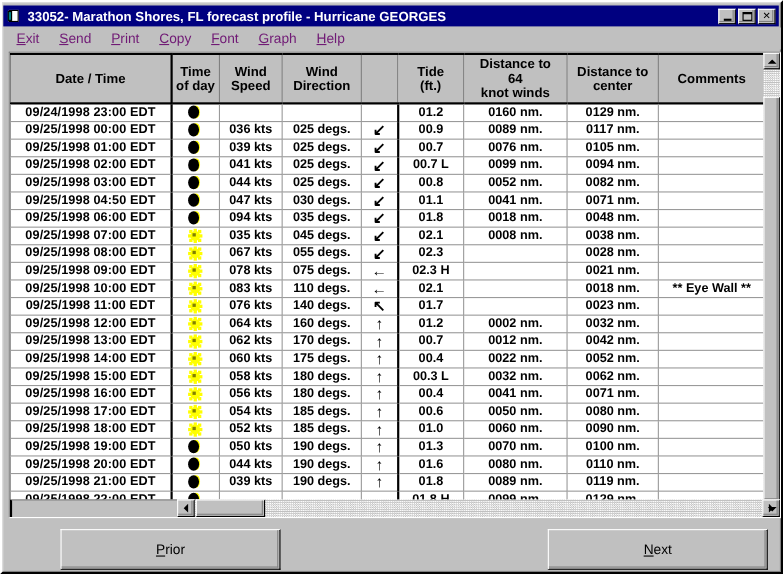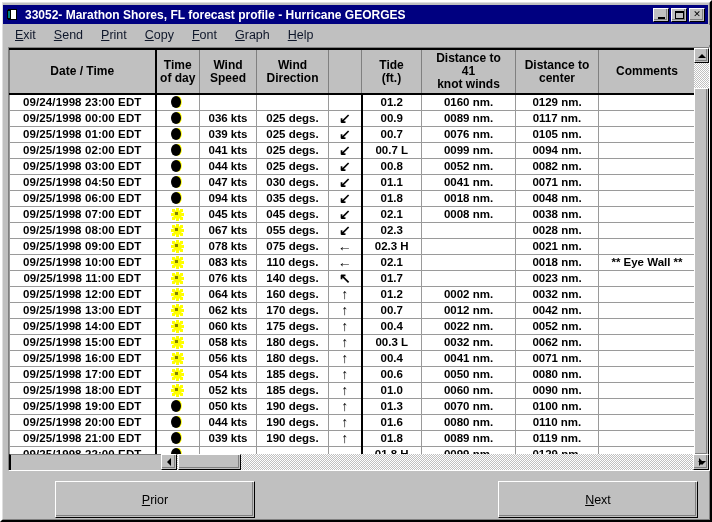--- a/index.html
+++ b/index.html
@@ -97,21 +97,21 @@
 
   
   #menubar {
     position: absolute; left: 3px; top: 22px;
     width: 704px; height: 20px;
     display: flex; align-items: center;
     background: #c0c0c0;
   }
   .menu-item {
     font-size: 12.5px;
-    color: #0f172a;
+    color: #701a75;
     padding: 2px 9px 2px 9px;
     cursor: default;
     white-space: nowrap;
   }
   .menu-item u { text-decoration: underline; }
 
   
   #grid-outer {
     position: absolute; left: 5px; top: 44px;
     width: 702px; height: 424px;
@@ -392,21 +392,21 @@
               </th>
               <th>
                 <span></span>
               </th>
               <th>
                 <span>Tide</span><br>
                 <span>(ft.)</span>
               </th>
               <th>
                 <span>Distance to</span><br>
-                <span>41</span><br>
+                <span>64</span><br>
                 <span>knot winds</span>
               </th>
               <th>
                 <span>Distance to</span><br>
                 <span>center</span>
               </th>
               <th>
                 <span>Comments</span>
               </th>
             </tr>
@@ -485,21 +485,21 @@
                 <td>035 degs.</td>
                 <td class="arrow-cell thick-right">↙</td>
                 <td>01.8</td>
                 <td>0018 nm.</td>
                 <td>0048 nm.</td>
                 <td></td>
               </tr>
               <tr>
                 <td class="datetime thick-right">09/25/1998 07:00 EDT</td>
                 <td class="icon-cell"><span class="sun-icon"><span class="ray r-nw"></span><span class="ray r-ne"></span><span class="ray r-sw"></span><span class="ray r-se"></span><span class="ray r-n"></span><span class="ray r-s"></span><span class="ray r-w"></span><span class="ray r-e"></span><span class="core"></span><span class="spot"></span></span></td>
-                <td>045 kts</td>
+                <td>035 kts</td>
                 <td>045 degs.</td>
                 <td class="arrow-cell thick-right">↙</td>
                 <td>02.1</td>
                 <td>0008 nm.</td>
                 <td>0038 nm.</td>
                 <td></td>
               </tr>
               <tr>
                 <td class="datetime thick-right">09/25/1998 08:00 EDT</td>
                 <td class="icon-cell"><span class="sun-icon"><span class="ray r-nw"></span><span class="ray r-ne"></span><span class="ray r-sw"></span><span class="ray r-se"></span><span class="ray r-n"></span><span class="ray r-s"></span><span class="ray r-w"></span><span class="ray r-e"></span><span class="core"></span><span class="spot"></span></span></td>

